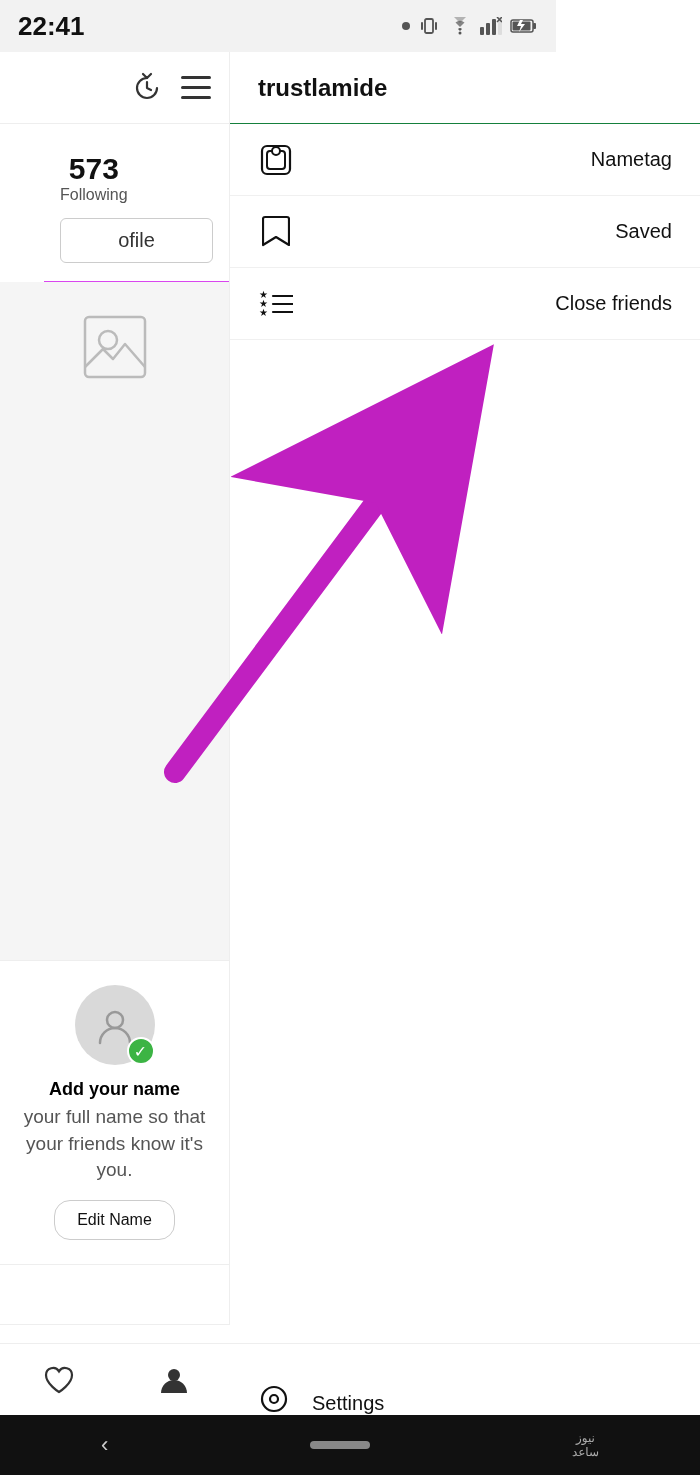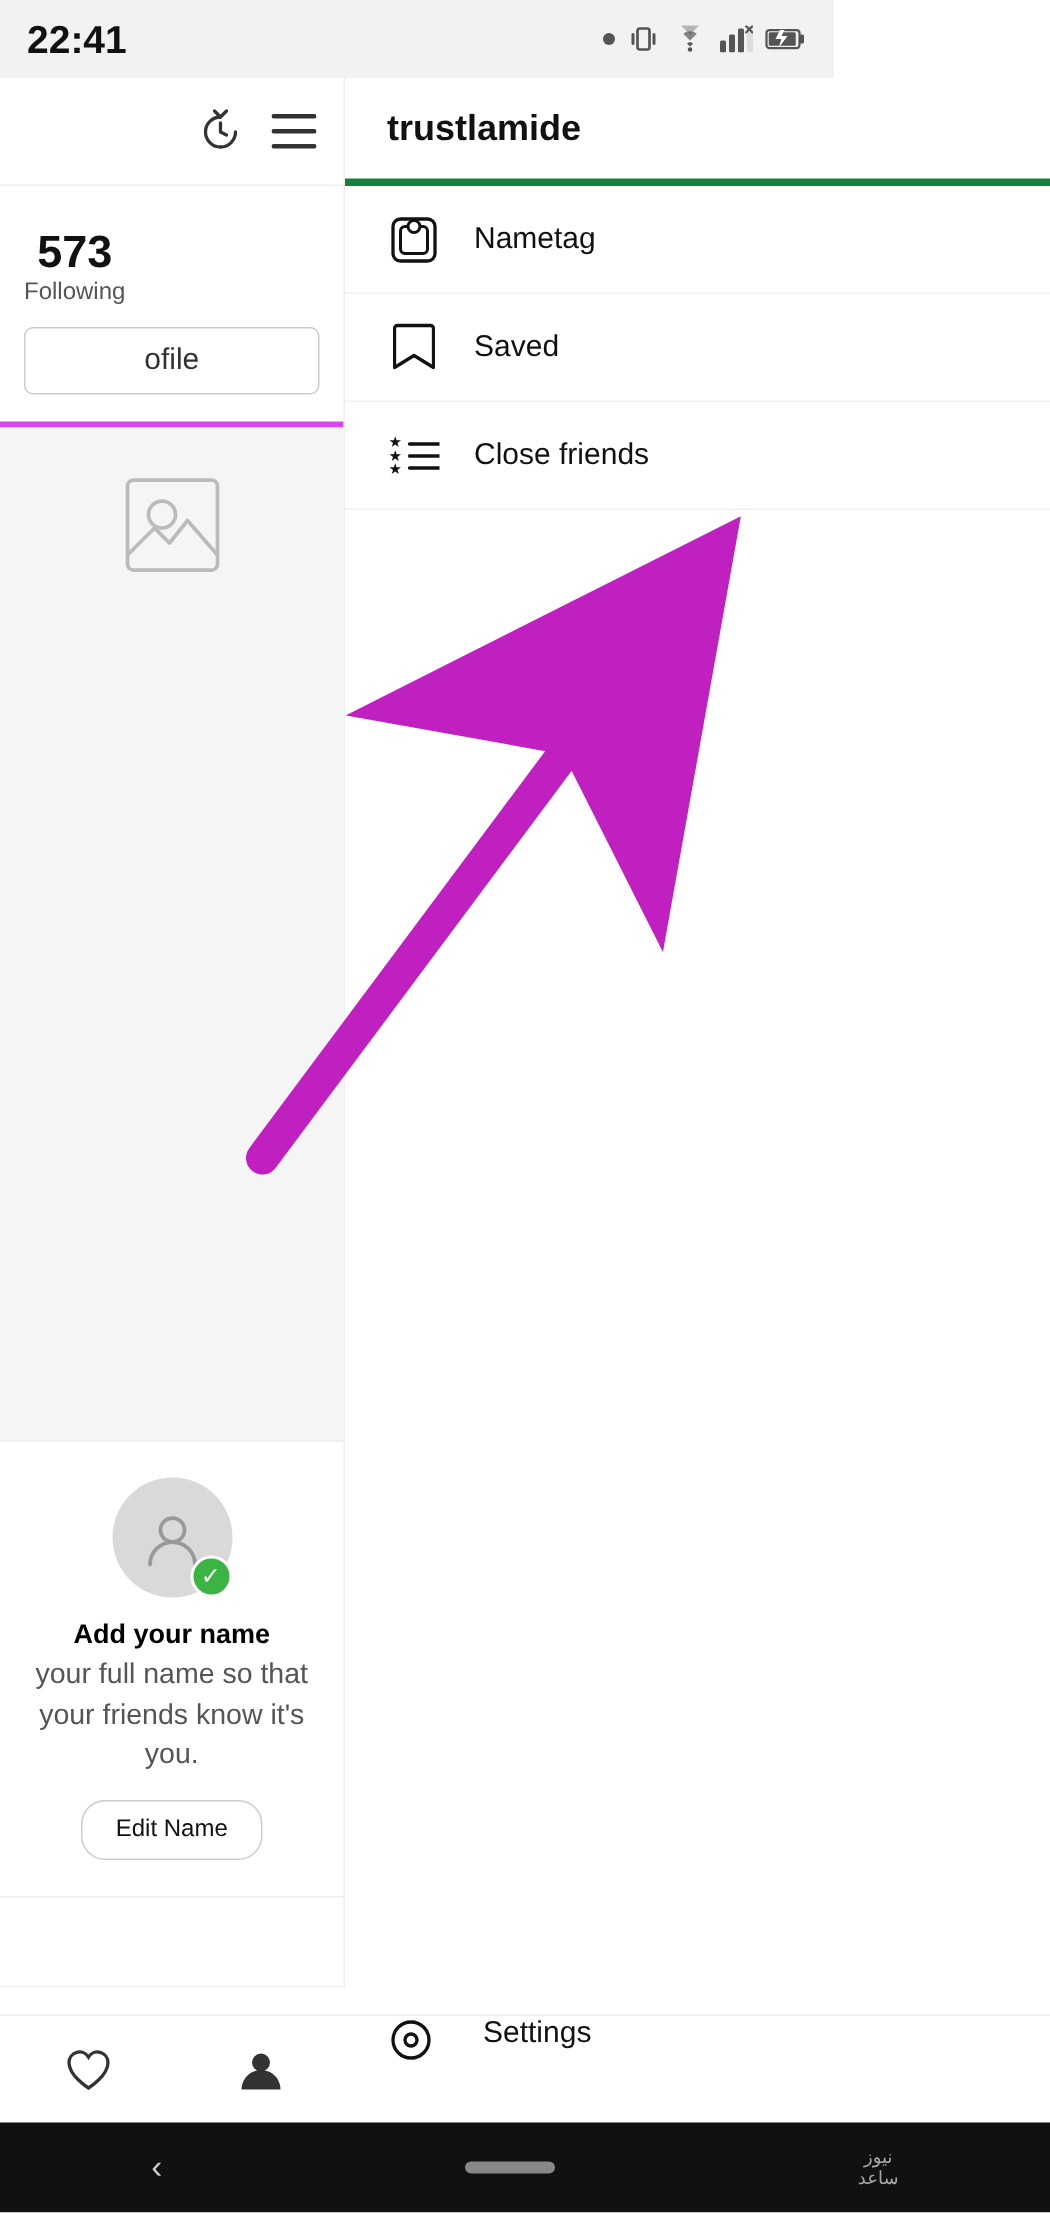--- a/index.html
+++ b/index.html
@@ -72,21 +72,22 @@
     }
     .left-header-icon {
       font-size: 26px;
       color: #333;
       cursor: pointer;
     }
 
     
     .profile-stats {
       padding: 28px 16px 18px 16px;
-      border-bottom: 4px solid #d946ef;
+      border-bottom: 1px solid #d946ef;
+      margin-left: 44px;
     }
     .stats-row {
       display: flex;
       gap: 24px;
       margin-bottom: 14px;
     }
     .stat-item {
       display: flex;
       flex-direction: column;
       align-items: center;
@@ -198,40 +199,41 @@
       background: #fff;
       display: flex;
       flex-direction: column;
     }
 
     .drawer-header {
       height: 72px;
       display: flex;
       align-items: center;
       padding: 0 28px;
-      border-bottom: 5px solid #15803d;
+      border-bottom: 1px solid #15803d;
       text-align: right;
     }
     .drawer-username {
       font-size: 24px;
       font-weight: 700;
       color: #111;
     }
 
     .drawer-menu {
       flex: 1;
     }
     .drawer-menu-item {
       display: flex;
       align-items: center;
       gap: 22px;
       padding: 0 28px;
       height: 72px;
       border-bottom: 1px solid #f0f0f0;
       cursor: pointer;
+      justify-content: space-between;
     }
     .drawer-menu-icon {
       width: 36px;
       height: 36px;
       display: flex;
       align-items: center;
       justify-content: center;
       flex-shrink: 0;
     }
     .drawer-menu-label {
@@ -262,22 +264,22 @@
     .nav-icon {
       font-size: 28px;
       color: #333;
       cursor: pointer;
     }
 
     
     .drawer-settings {
       height: 72px;
       display: flex;
-      align-items: flex-start;
-      gap: 32px;
+      align-items: flex-end;
+      gap: 22px;
       padding: 0 28px;
       border-top: 1px solid #eee;
       cursor: pointer;
       position: absolute;
       bottom: 60px;
       left: 230px;
       right: 0;
       background: #fff;
     }
     .settings-label {

